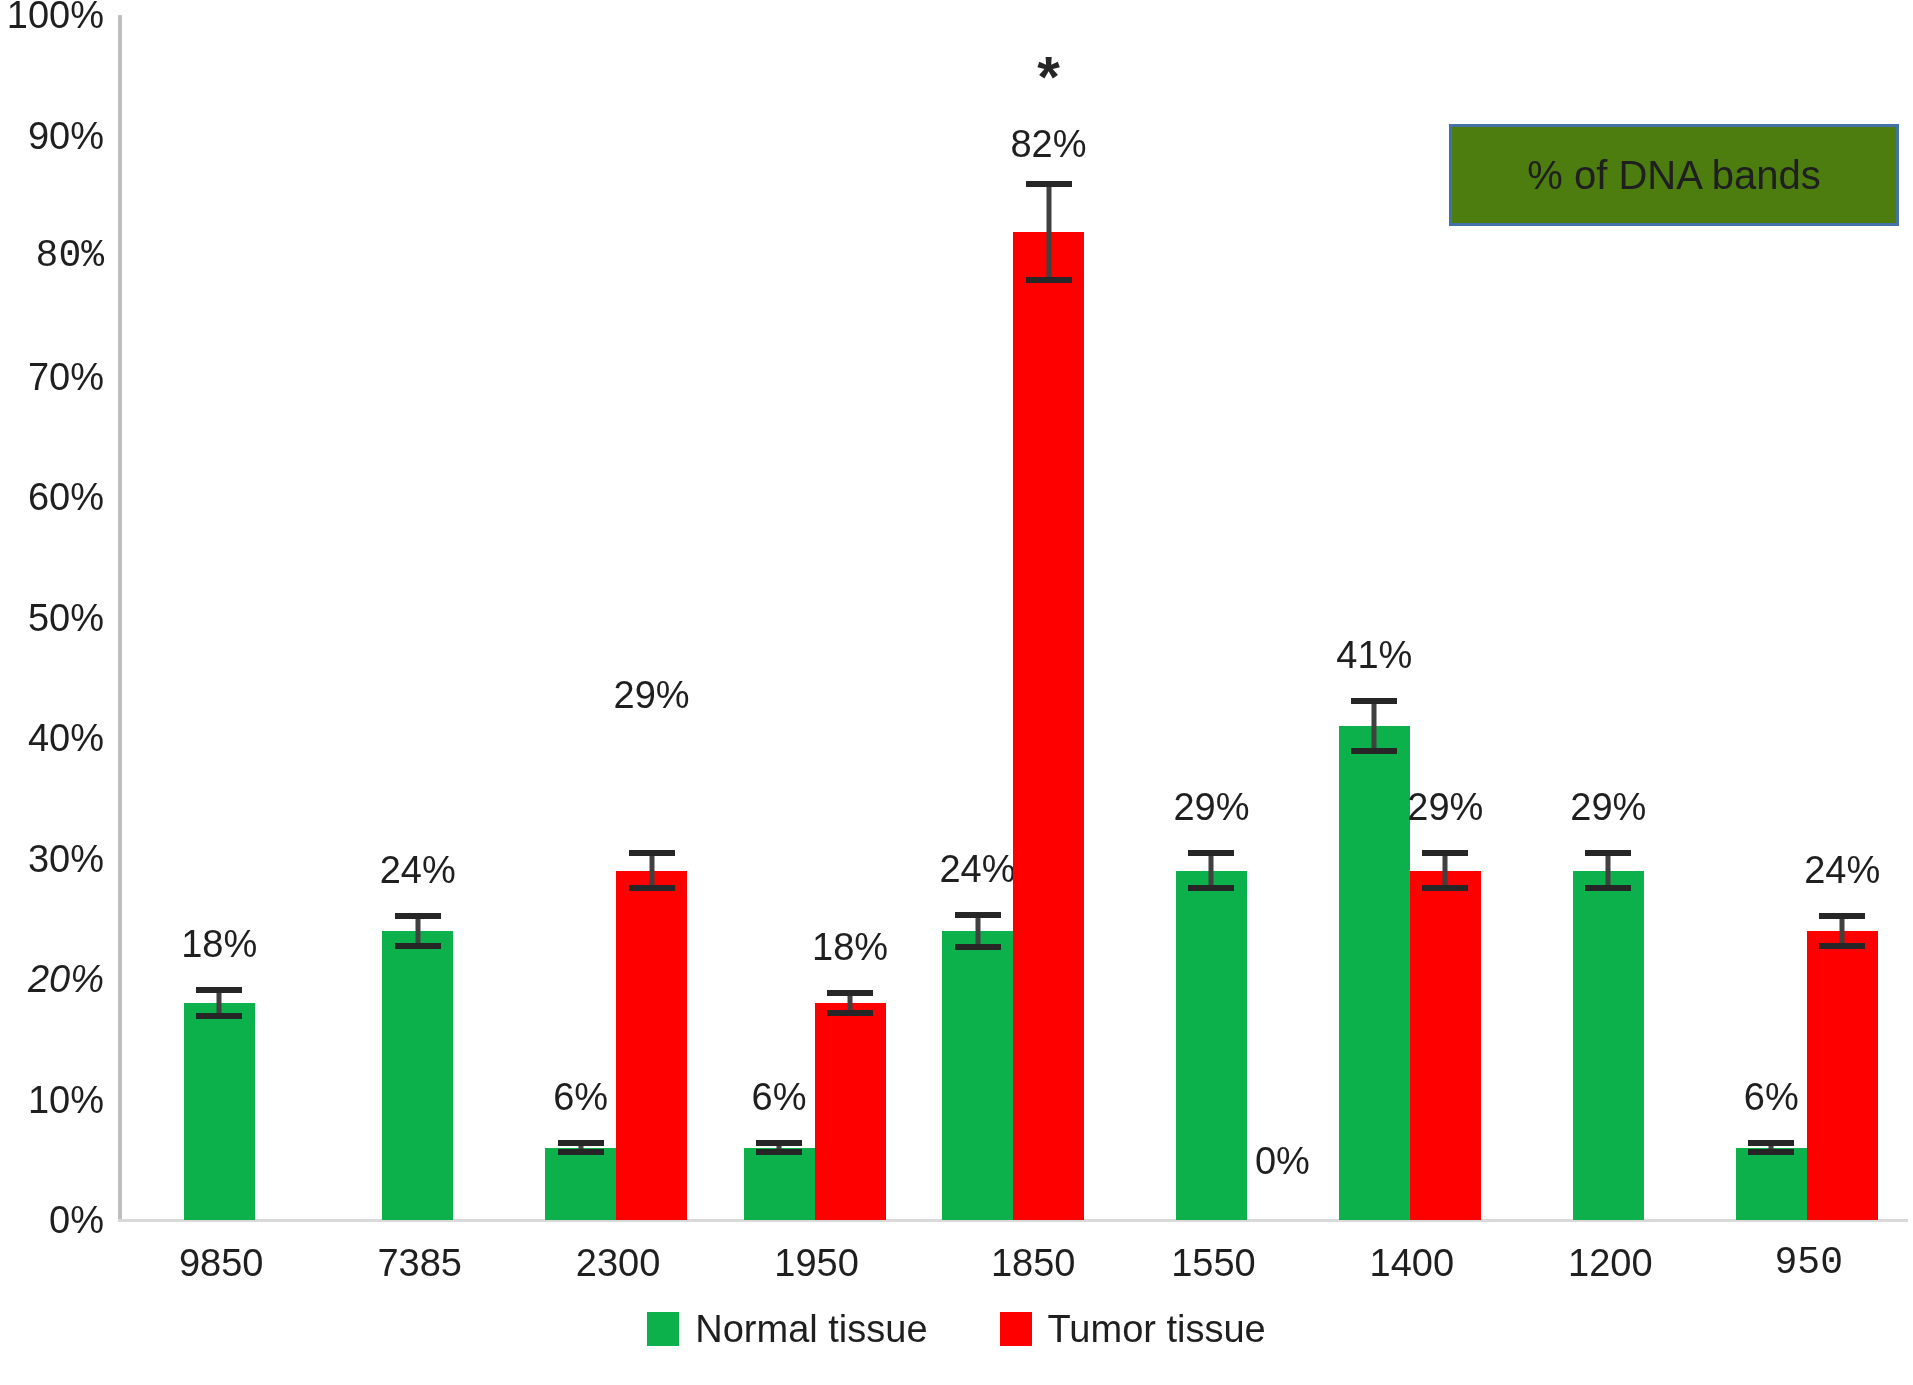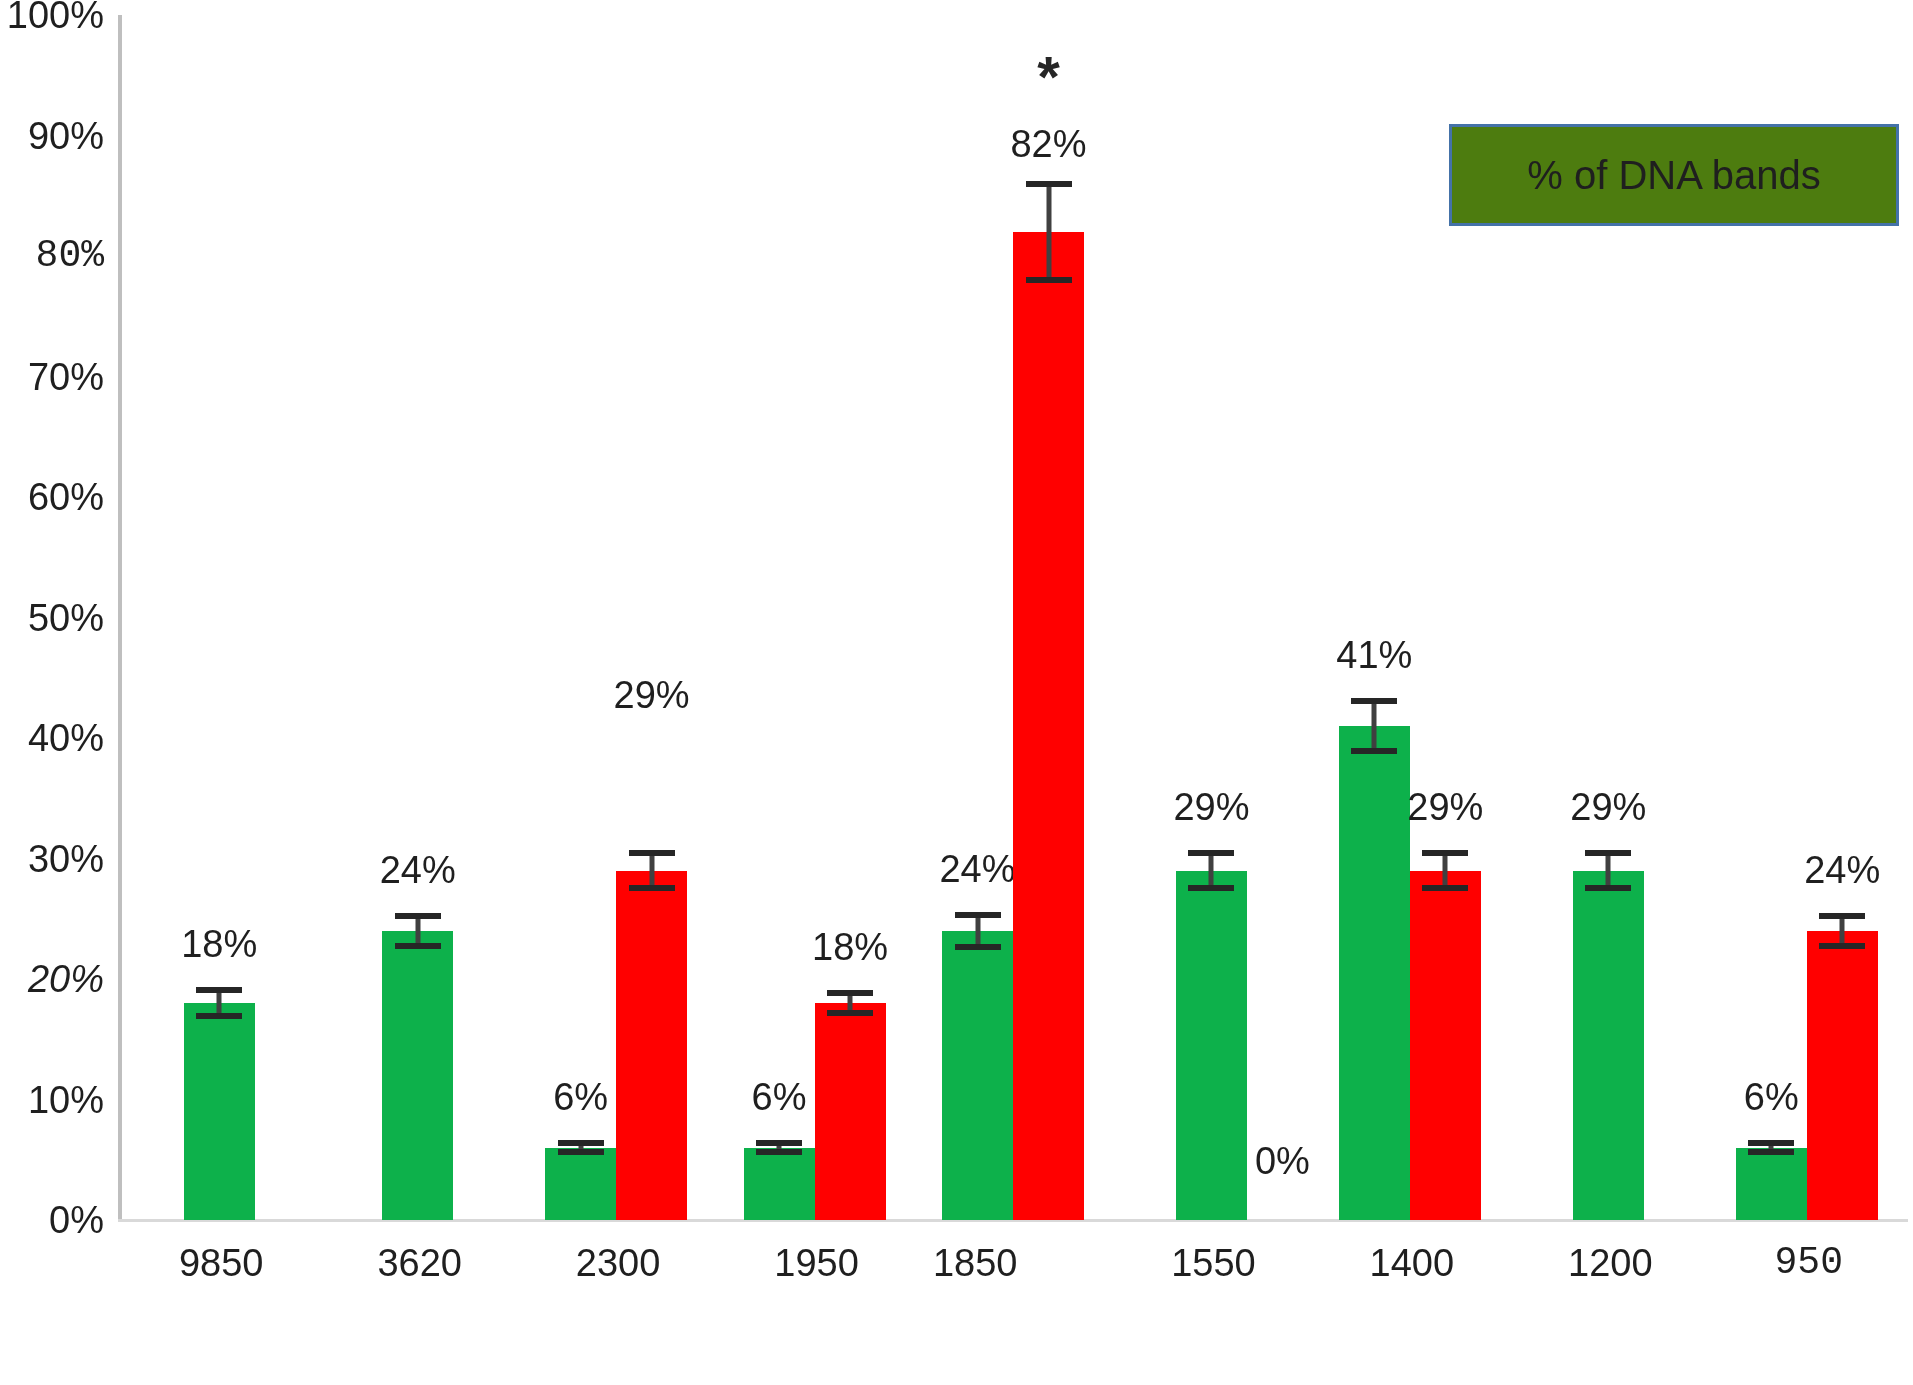--- a/index.html
+++ b/index.html
@@ -109,37 +109,47 @@
     </div>
 
   <div id="plot"></div>
 
   <div id="xtick-wrap"></div>
 
   <div id="textbox">
     <span>% of DNA bands</span>
   </div>
 
+  <div id="legend">
+      <div class="lg-item">
+        <span class="lg-swatch" style="background: rgb(13, 177, 75);"></span>
+        <span class="lg-label">Normal tissue</span>
+      </div>
+      <div class="lg-item">
+        <span class="lg-swatch" style="background: rgb(255, 0, 0);"></span>
+        <span class="lg-label">Tumor tissue</span>
+      </div>
+    </div>
 
 <div style="position: absolute; left: 183.722px; width: 71px; top: 1003.1px; height: 216.9px; background: rgb(13, 177, 75);"></div>
     <div style="position: absolute; left: 196.222px; width: 46px; top: 987.435px; height: 31.33px;">
       <div style="position:absolute;left:50%;transform:translateX(-50%);width:5px;height:100%;background:#404040;"></div>
       <div style="position:absolute;left:0;top:0;width:100%;height:6px;background:#262626;"></div>
       <div style="position:absolute;left:0;bottom:0;width:100%;height:6px;background:#262626;"></div>
     </div>
     <div class="vlabel" style="width: 150px; left: 144.222px; top: 925.435px;">18%</div>
     <div class="xt" style="left: 122px; width: 198.444px;">9850</div>
     <div style="position: absolute; left: 382.167px; width: 71px; top: 930.8px; height: 289.2px; background: rgb(13, 177, 75);"></div>
     <div style="position: absolute; left: 394.667px; width: 46px; top: 912.725px; height: 36.15px;">
       <div style="position:absolute;left:50%;transform:translateX(-50%);width:5px;height:100%;background:#404040;"></div>
       <div style="position:absolute;left:0;top:0;width:100%;height:6px;background:#262626;"></div>
       <div style="position:absolute;left:0;bottom:0;width:100%;height:6px;background:#262626;"></div>
     </div>
     <div class="vlabel" style="width: 150px; left: 342.667px; top: 850.725px;">24%</div>
-    <div class="xt" style="left: 320.444px; width: 198.444px;">3620</div>
+    <div class="xt" style="left: 320.444px; width: 198.444px;">7385</div>
     <div style="position: absolute; left: 545.111px; width: 71px; top: 1147.7px; height: 72.3px; background: rgb(13, 177, 75);"></div>
     <div style="position: absolute; left: 557.611px; width: 46px; top: 1140.47px; height: 14.46px;">
       <div style="position:absolute;left:50%;transform:translateX(-50%);width:5px;height:100%;background:#404040;"></div>
       <div style="position:absolute;left:0;top:0;width:100%;height:6px;background:#262626;"></div>
       <div style="position:absolute;left:0;bottom:0;width:100%;height:6px;background:#262626;"></div>
     </div>
     <div class="vlabel" style="width: 150px; left: 505.611px; top: 1078.47px;">6%</div>
     <div style="position: absolute; left: 616.111px; width: 71px; top: 870.55px; height: 349.45px; background: rgb(255, 0, 0);"></div>
     <div style="position: absolute; left: 628.611px; width: 46px; top: 850.065px; height: 40.97px;">
       <div style="position:absolute;left:50%;transform:translateX(-50%);width:5px;height:100%;background:#404040;"></div>
@@ -171,21 +181,21 @@
     </div>
     <div class="vlabel" style="width: 150px; left: 902.5px; top: 849.52px;">24%</div>
     <div style="position: absolute; left: 1013px; width: 71px; top: 231.9px; height: 988.1px; background: rgb(255, 0, 0);"></div>
     <div style="position: absolute; left: 1025.5px; width: 46px; top: 181.29px; height: 101.22px;">
       <div style="position:absolute;left:50%;transform:translateX(-50%);width:5px;height:100%;background:#404040;"></div>
       <div style="position:absolute;left:0;top:0;width:100%;height:6px;background:#262626;"></div>
       <div style="position:absolute;left:0;bottom:0;width:100%;height:6px;background:#262626;"></div>
     </div>
     <div class="vlabel" style="width: 150px; left: 973.5px; top: 119.29px; margin-top: 6px;">82%</div>
     <div class="star" style="width: 150px; left: 973.5px; top: 53.29px;">*</div>
-    <div class="xt" style="left: 876px; width: 198.444px;">1850</div>
+    <div class="xt" style="left: 934px; width: 198.444px;">1850</div>
     <div style="position: absolute; left: 1175.94px; width: 71px; top: 870.55px; height: 349.45px; background: rgb(13, 177, 75);"></div>
     <div style="position: absolute; left: 1188.44px; width: 46px; top: 850.065px; height: 40.97px;">
       <div style="position:absolute;left:50%;transform:translateX(-50%);width:5px;height:100%;background:#404040;"></div>
       <div style="position:absolute;left:0;top:0;width:100%;height:6px;background:#262626;"></div>
       <div style="position:absolute;left:0;bottom:0;width:100%;height:6px;background:#262626;"></div>
     </div>
     <div class="vlabel" style="width: 150px; left: 1136.44px; top: 788.065px;">29%</div>
     <div class="vlabel" style="width: 150px; left: 1207.44px; top: 1142px;">0%</div>
     <div class="xt" style="left: 1114.22px; width: 198.444px;">1550</div>
     <div style="position: absolute; left: 1338.89px; width: 71px; top: 725.95px; height: 494.05px; background: rgb(13, 177, 75);"></div>

